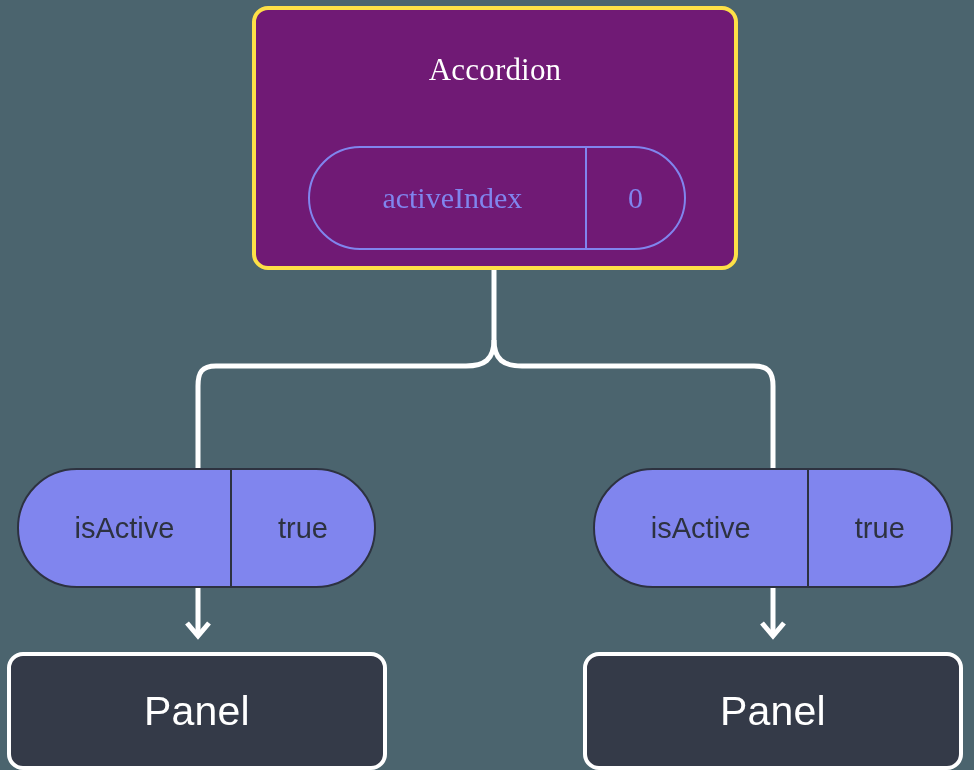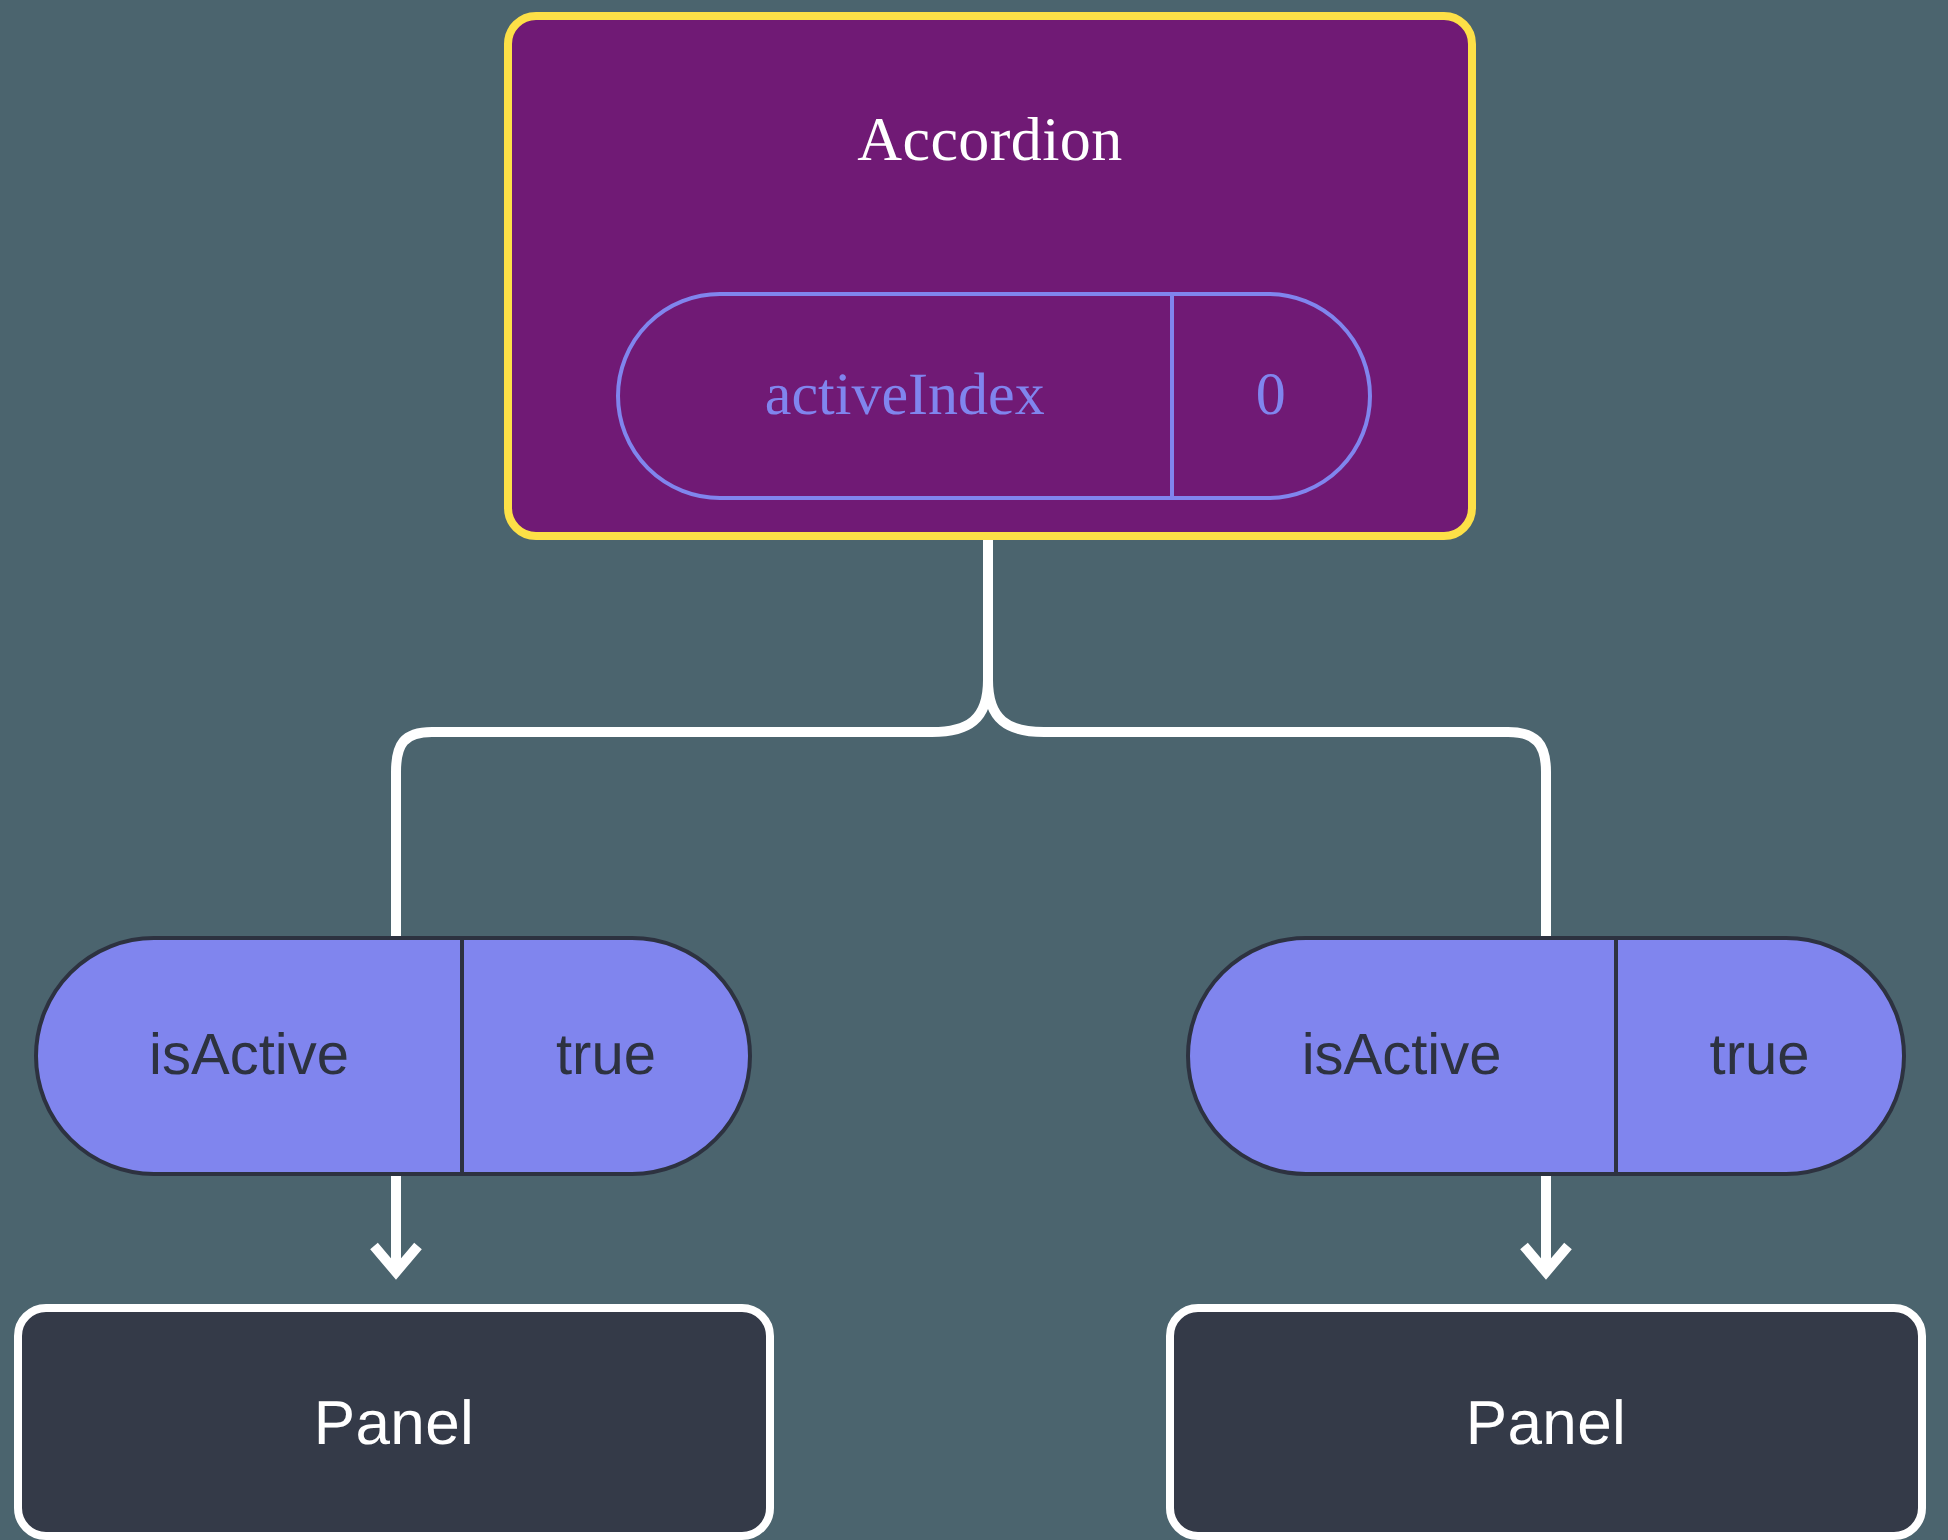--- a/index.html
+++ b/index.html
@@ -138,21 +138,21 @@
     border-radius: 16px;
     display: flex;
     align-items: center;
     justify-content: center;
     height: 118px;
   }
   #panel-left  { left: 7px;   top: 652px; width: 380px; }
   #panel-right { left: 583px; top: 652px; width: 380px; }
   .panel-label {
     color: #ffffff;
-    font-size: 31px;
+    font-size: 41px;
     line-height: 1;
     letter-spacing: 0.2px;
   }
 </style>
 </head>
 <body>
 
 <div id="diagram">
 
   <svg id="connectors" viewBox="0 0 974 770" width="974" height="770" aria-hidden="true">

